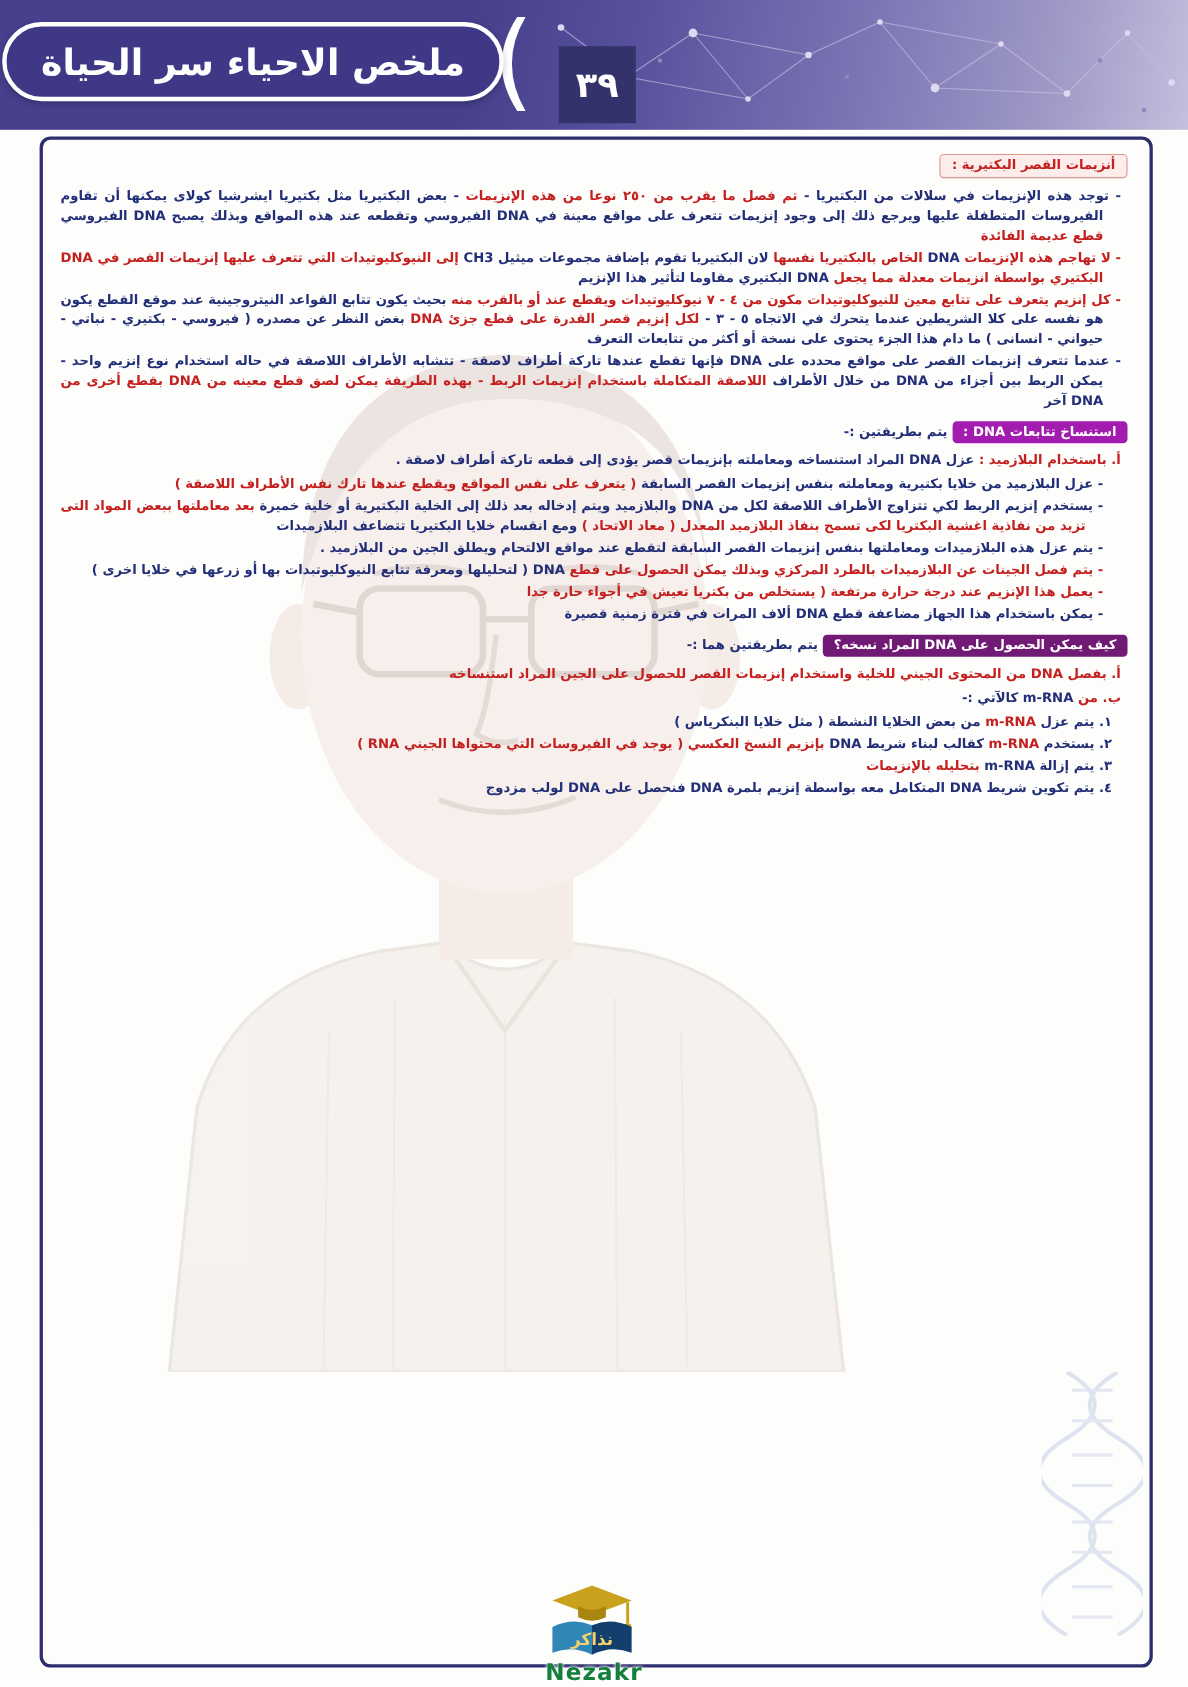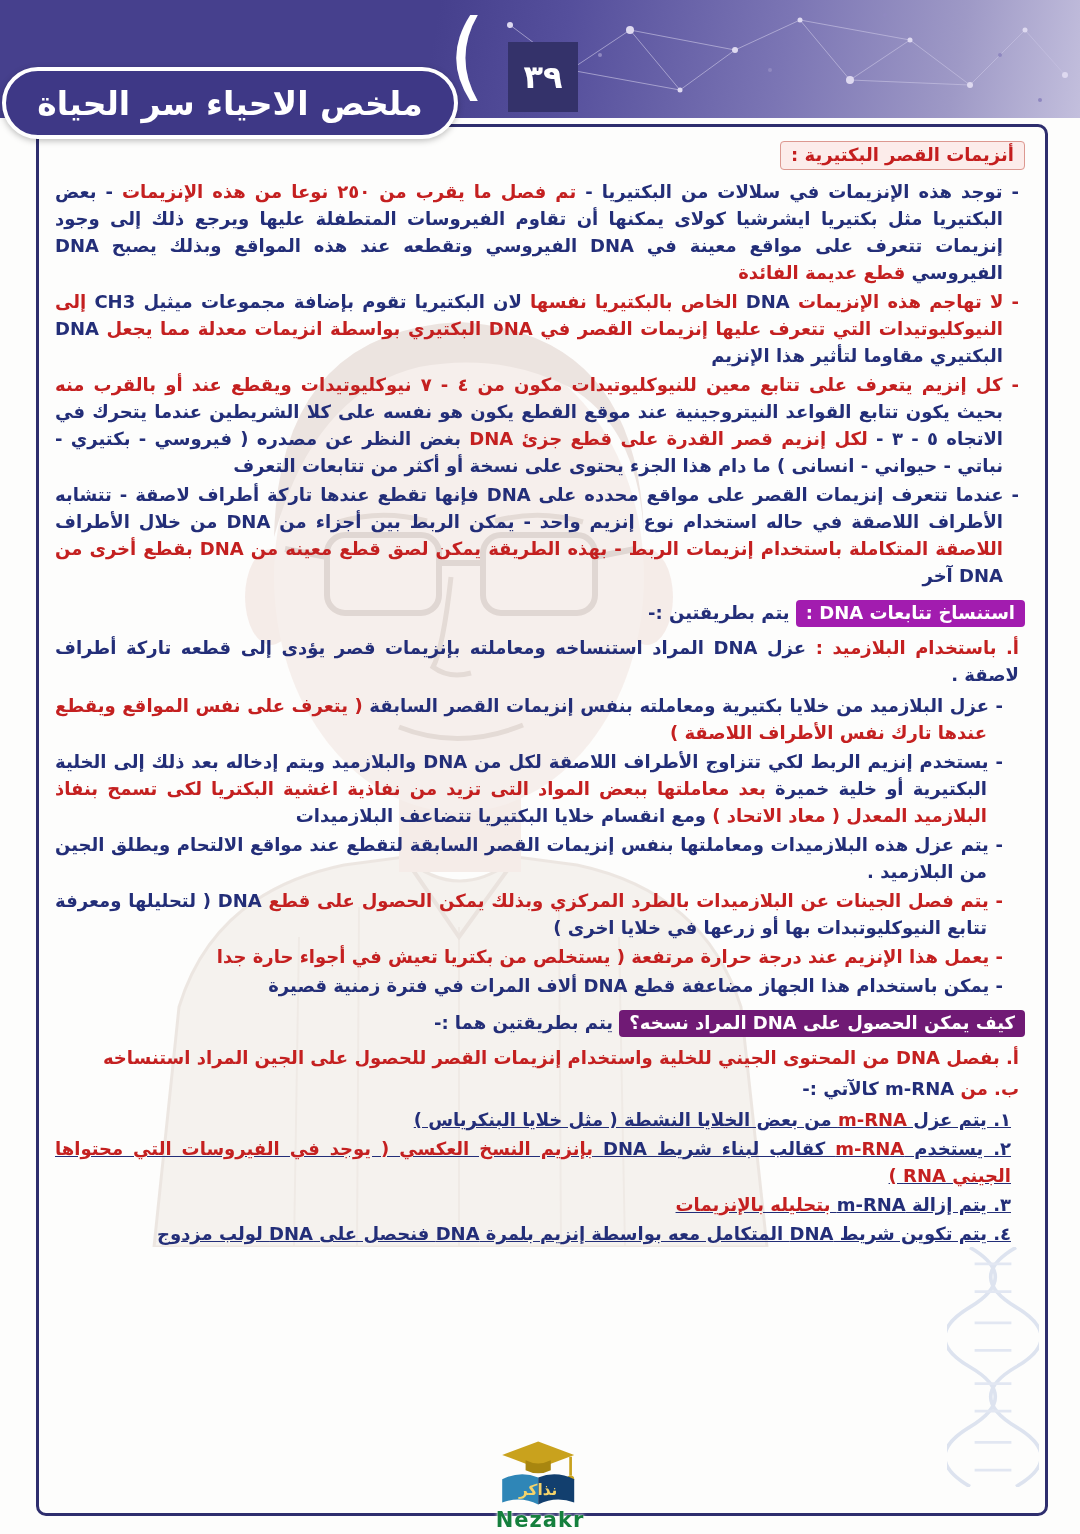--- a/index.html
+++ b/index.html
@@ -18,21 +18,20 @@
     background:linear-gradient(100deg,#46408d 0%,#46408d 40%,#554f9c 52%,#7b75b4 72%,#9e99c6 88%,#c3bfdd 100%);
   }
   .banner .net{position:absolute;right:0;top:0;width:600px;height:118px;}
   .title-pill{
     position:absolute;left:2px;top:20px;width:448px;height:64px;
     background:#3e3886;border:4px solid #ffffff;border-radius:44px;
     display:flex;align-items:center;justify-content:center;
     color:#ffffff;font-size:33px;font-weight:bold;
     box-shadow:0 2px 6px rgba(0,0,0,.25);
     z-index:3;
-    margin-top:47px;
   }
   .paren{
     position:absolute;left:448px;top:-4px;height:118px;
     color:#ffffff;font-size:96px;font-weight:400;line-height:118px;
     z-index:2;
   }
   .page-num{
     position:absolute;left:508px;top:42px;width:70px;height:70px;
     background:#34326a;color:#ffffff;font-size:32px;font-weight:bold;
     display:flex;align-items:center;justify-content:center;
@@ -49,30 +48,30 @@
     position:absolute;left:60px;top:110px;width:700px;height:1010px;
     opacity:.5;z-index:0;pointer-events:none;
   }
   .helix{
     position:absolute;right:6px;bottom:26px;width:92px;height:240px;
     opacity:.55;z-index:0;pointer-events:none;
   }
   .blocks{
     position:relative;z-index:2;
     direction:rtl;
-    font-size:18px;font-weight:700;line-height:1.5;
+    font-size:12px;font-weight:700;line-height:1.5;
     color:#232e78;text-align:justify;
   }
   .blk{margin:2px 0;}
   .t-heading{margin:2px 0 10px;}
   .t-section{margin:10px 0 8px;}
   .t-dash{padding-right:22px;text-indent:-16px;}
   .t-dash-sub{padding-right:38px;text-indent:-16px;}
   .t-lettered{padding-right:6px;margin:4px 0;}
-  .t-numbered{padding-right:14px;text-decoration:underline;}
+  .t-numbered{padding-right:14px;}
   .c-navy{color:#232e78;}
   .c-red{color:#c42020;}
   .c-hl-red{background:#fcecea;border:1.5px solid #dc9890;color:#c41e1e;padding:2px 10px 4px;border-radius:4px;}
   .c-hl-orange{background:#a21caf;color:#ffffff;padding:2px 10px 4px;border-radius:4px;}
   .c-hl-olive{background:#701a75;color:#ffffff;padding:2px 10px 4px;border-radius:4px;}
   
   .logo{
     position:absolute;bottom:2px;left:50%;transform:translateX(-50%);
     z-index:6;text-align:center;width:180px;
   }

